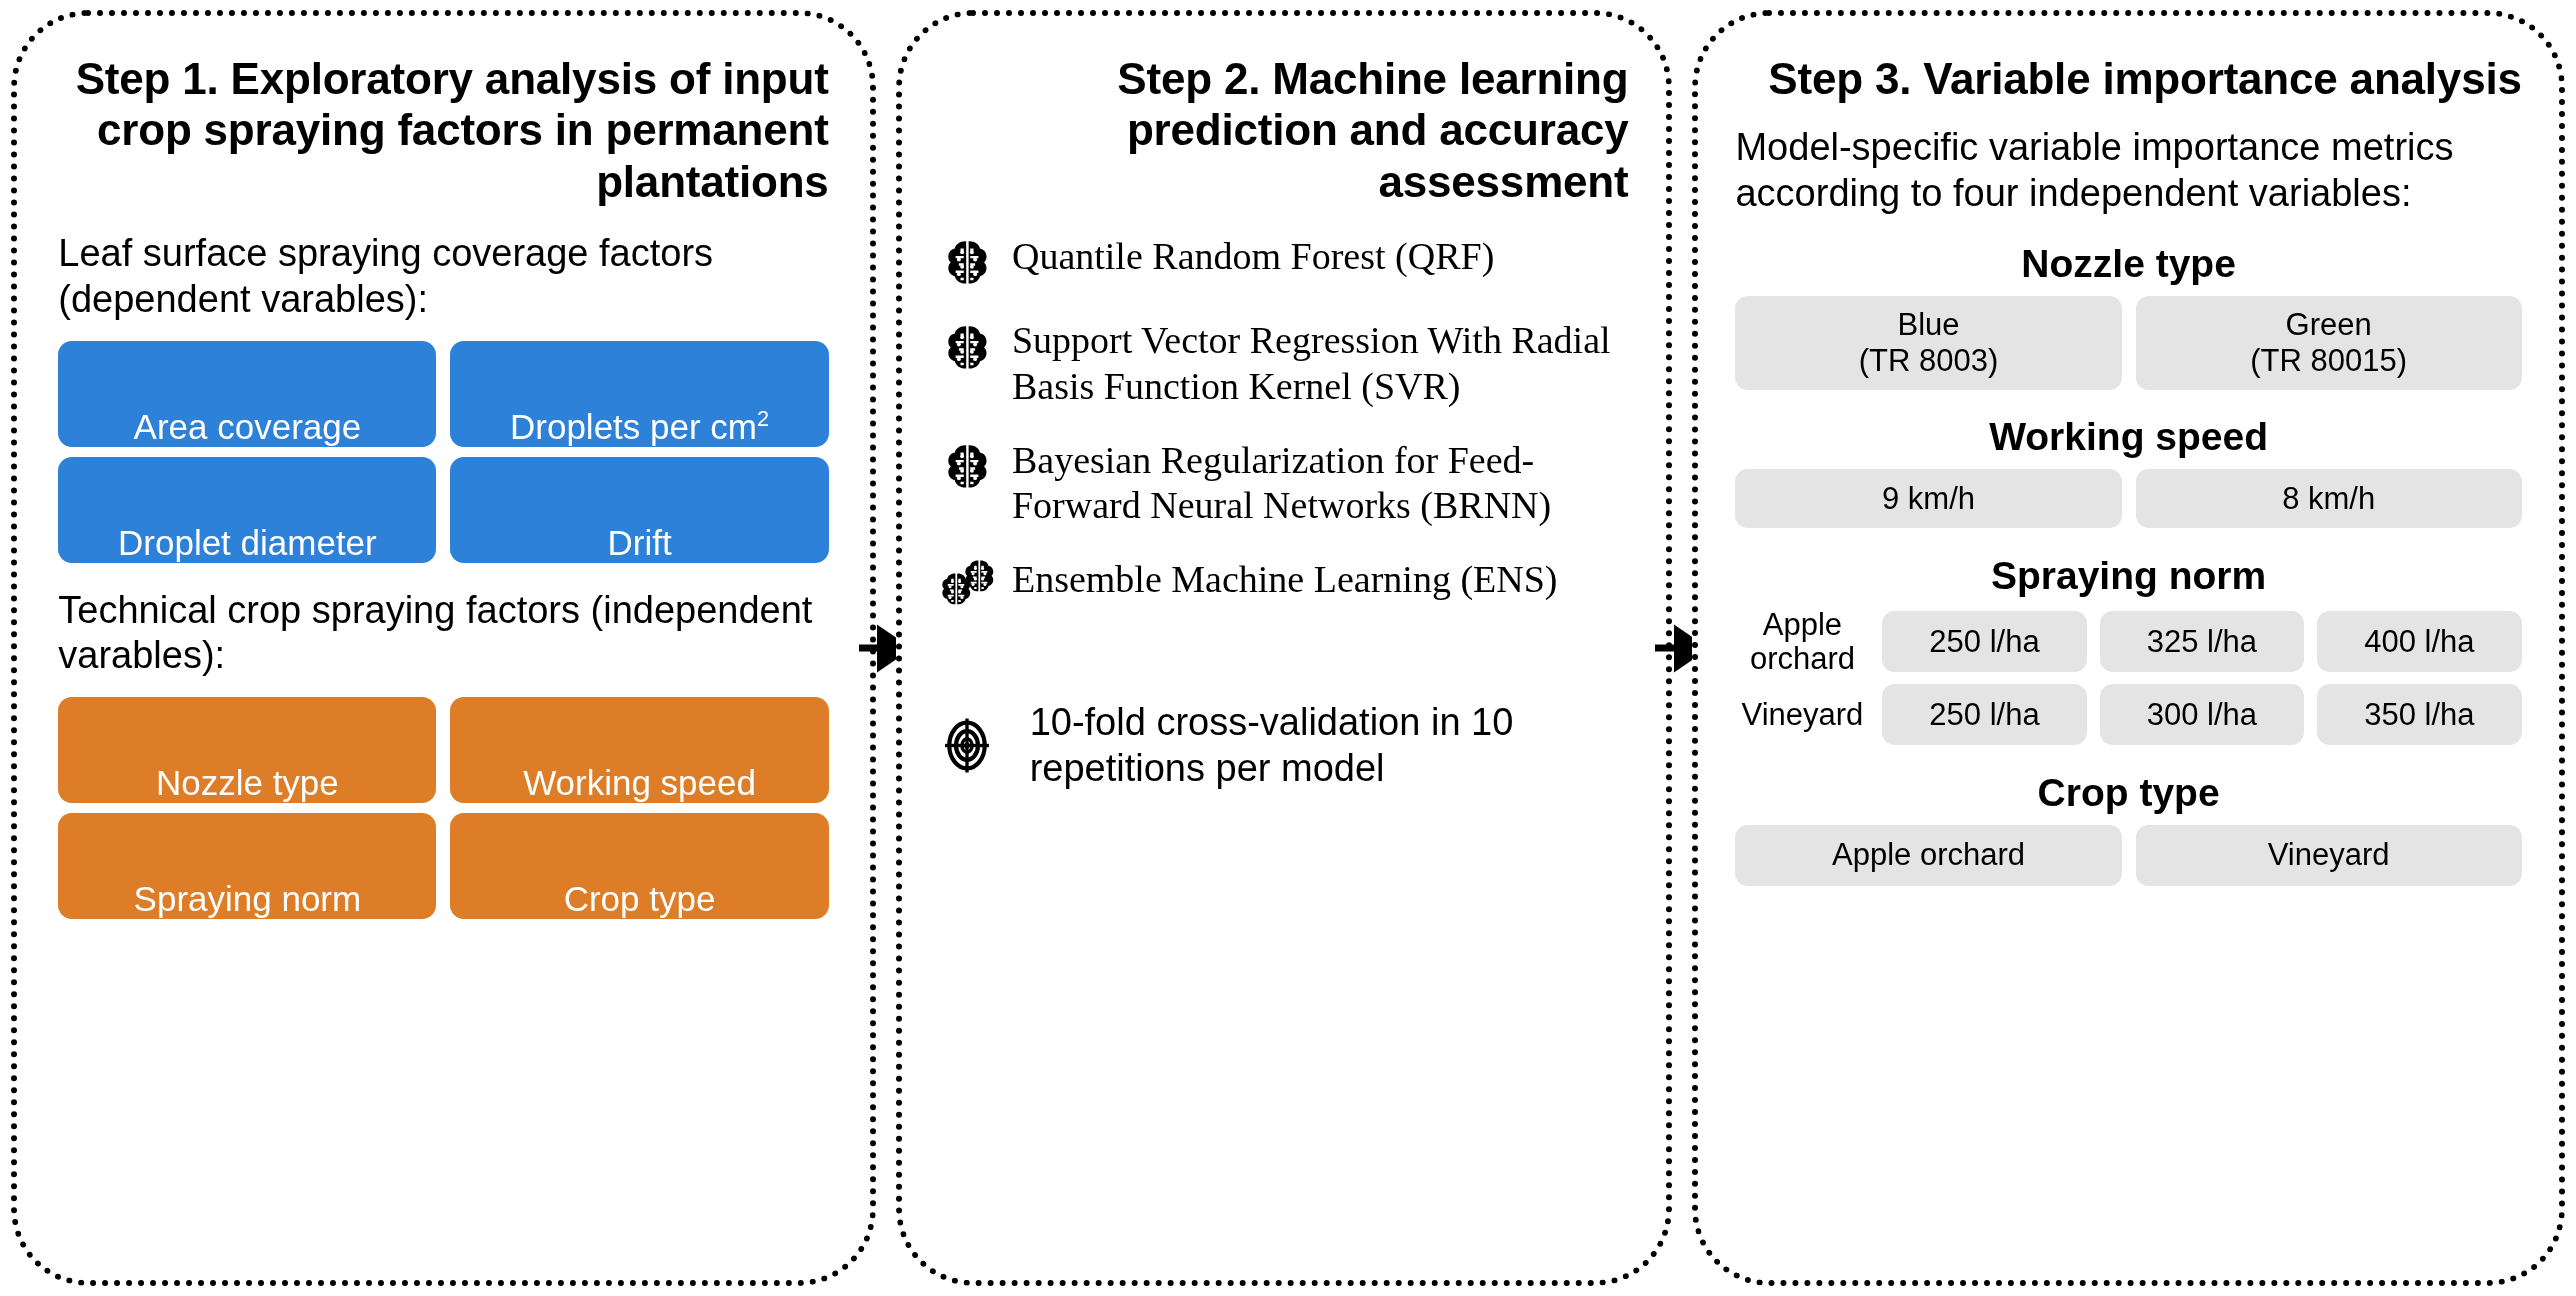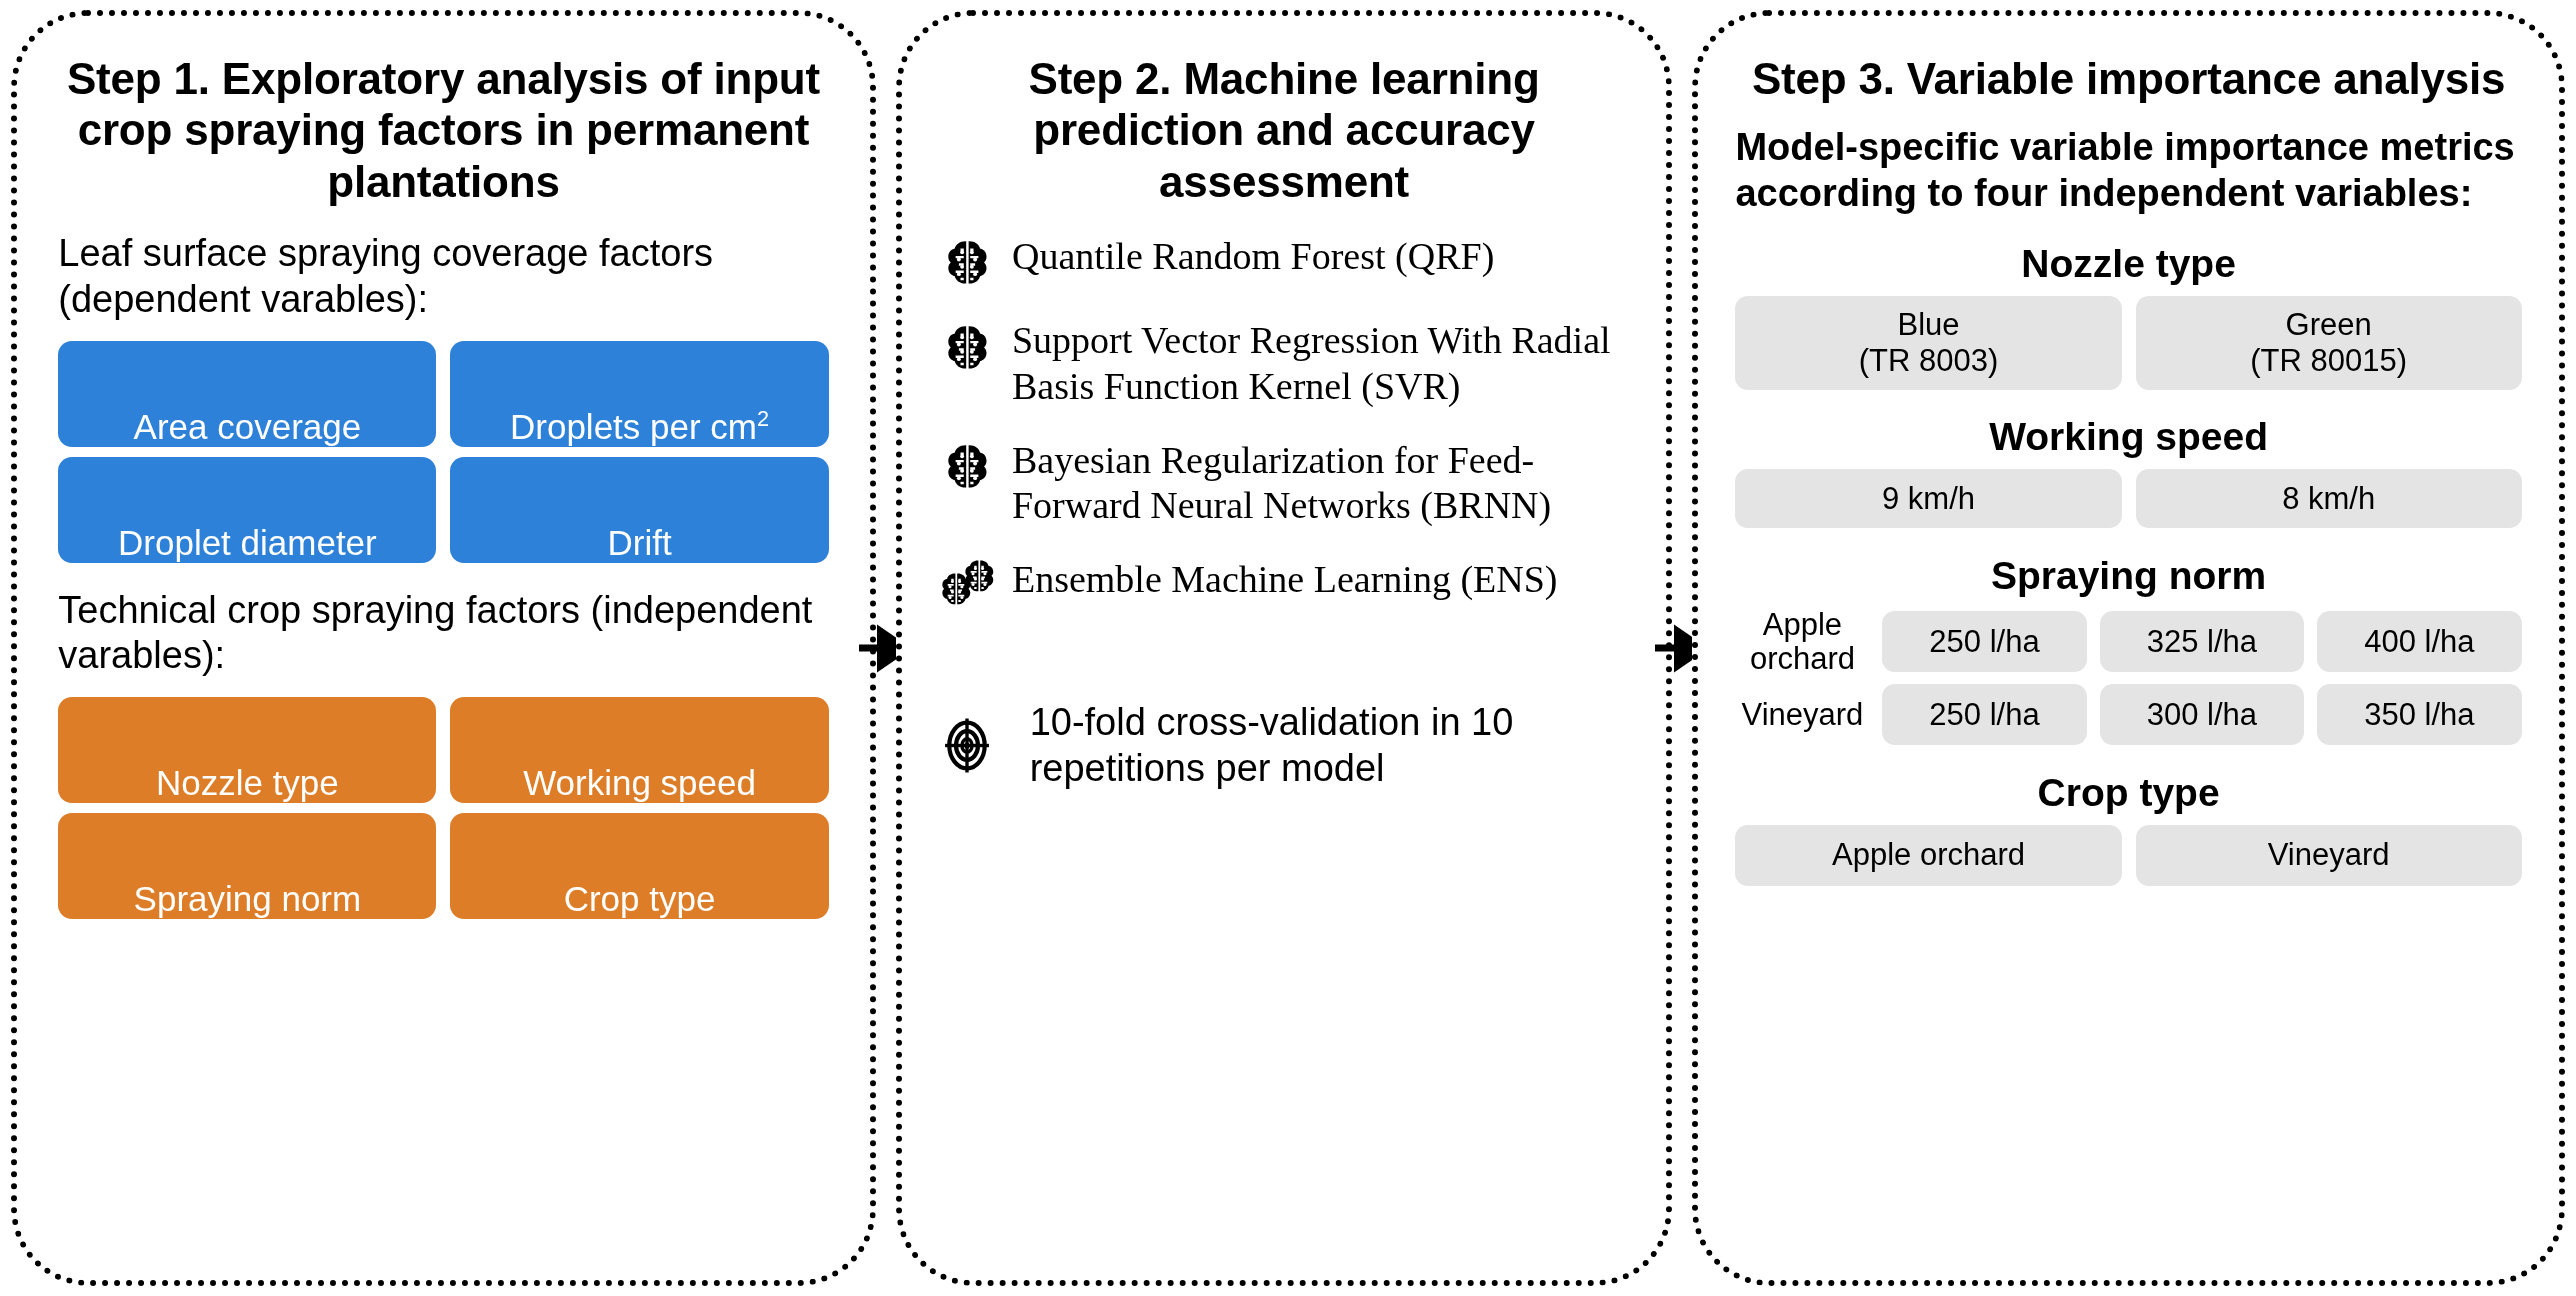--- a/index.html
+++ b/index.html
@@ -64,34 +64,33 @@
     border-top: 24px solid transparent;
     border-bottom: 24px solid transparent;
     border-left: 35px solid #000;
   }
 
   
   .panel-title {
     font-weight: bold;
     font-size: 44px;
     line-height: 1.17;
-    text-align: center;
+    text-align: right;
     margin: 0 0 24px 0;
     letter-spacing: -0.2px;
   }
   .panel-3 .panel-title { margin-bottom: 21px; }
 
   .lead {
     font-size: 38px;
     line-height: 1.20;
     margin: 0 0 18.3px 0;
   }
   .panel-3 .lead {
     margin: 0 0 25px 0;
-    font-weight: bold;
   }
 
   
   .factor-grid {
     display: grid;
     grid-template-columns: 1fr 1fr;
     gap: 10px 14px;
     margin: 0 0 25px 0;
   }
   .factor-box {

